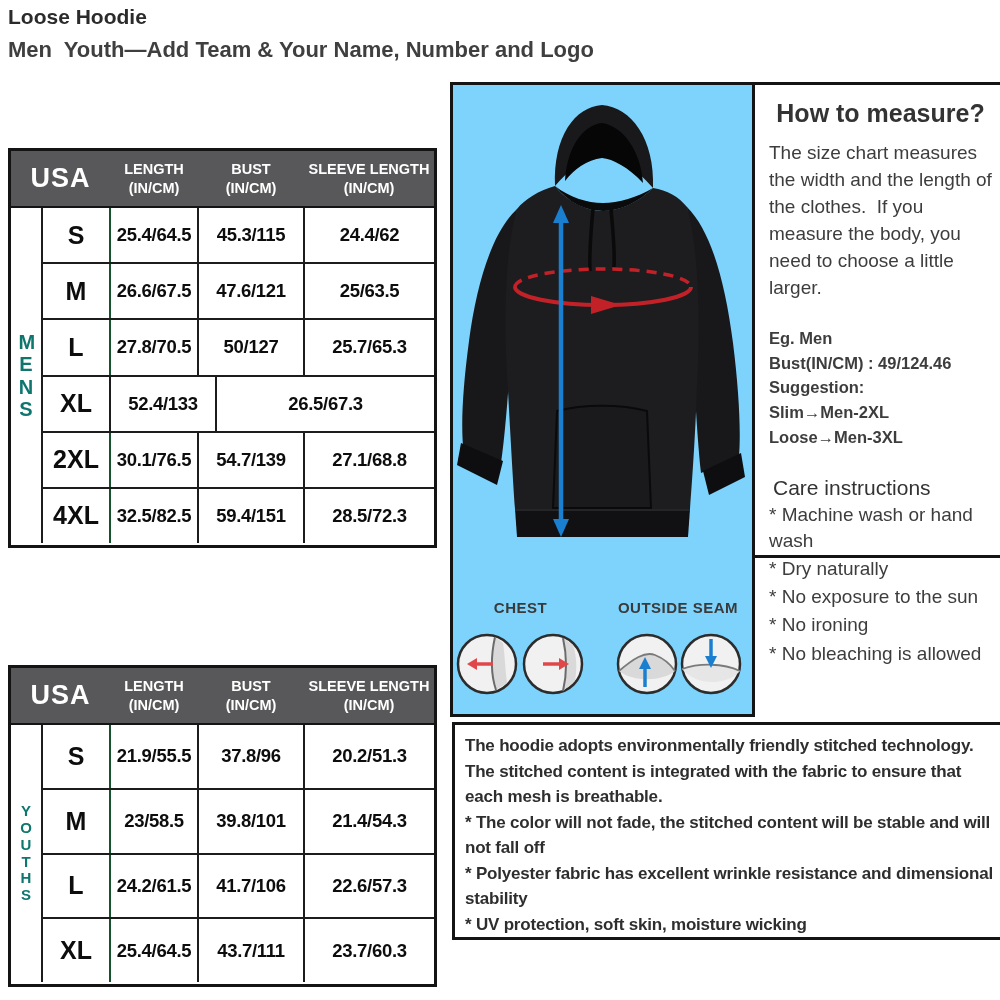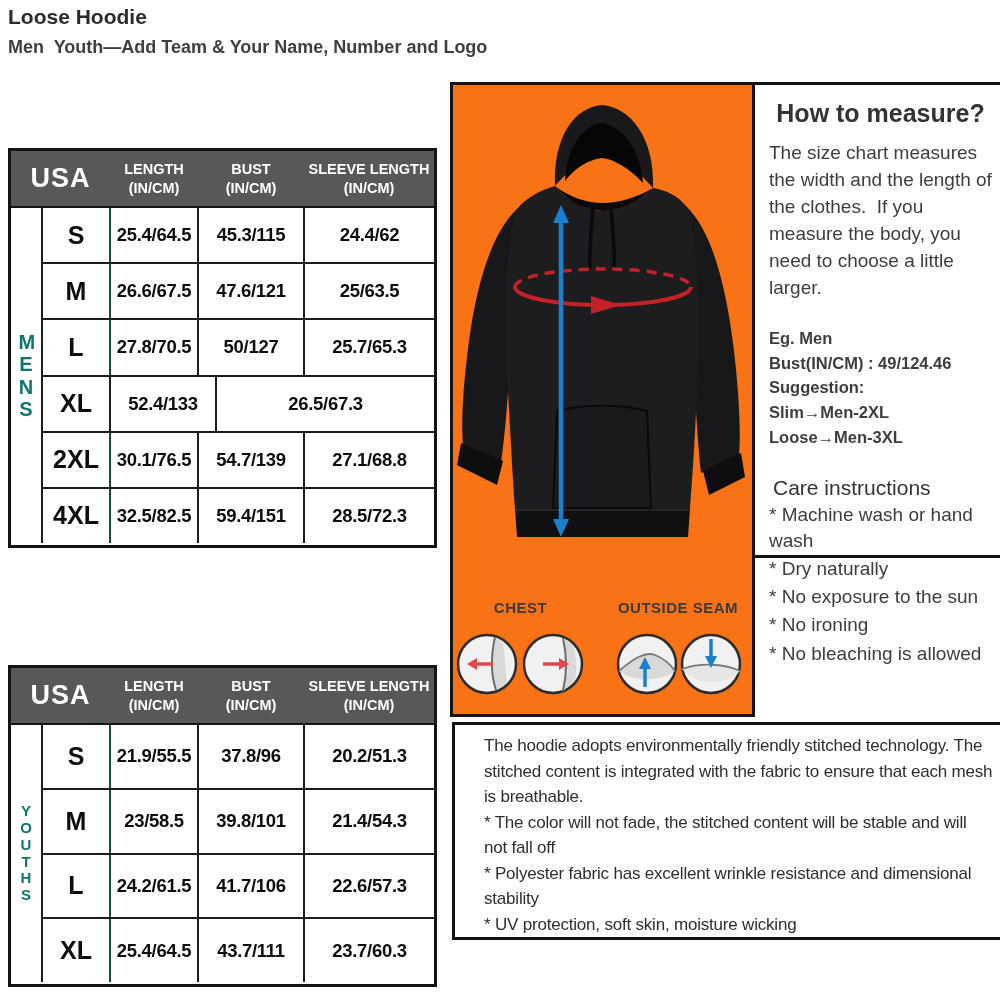--- a/index.html
+++ b/index.html
@@ -2,21 +2,21 @@
 <html><head>
 <meta charset="utf-8">
 <style>
   * { margin:0; padding:0; box-sizing:border-box; }
   html,body { background:#fff; }
   body { font-family:"Liberation Sans", sans-serif; color:#222; }
   .page { position:relative; width:1000px; height:1000px; background:#fff; overflow:hidden; }
 
   
   .page-title { position:absolute; left:8px; top:5px; font-size:21px; font-weight:bold; color:#2b2b2b; }
-  .page-subtitle { position:absolute; left:8px; top:37px; font-size:18px; font-weight:600; color:#3f3f3f; white-space:pre; }
+  .page-subtitle { position:absolute; left:8px; top:37px; font-size:22px; font-weight:600; color:#3f3f3f; white-space:pre; }
 
   
   .size-table { position:absolute; border:3px solid #141414; background:#fff; }
   .size-table .thead { display:flex; align-items:center; height:57px; background:#58585a; color:#fff; border-bottom:2px solid #141414; }
   .h-usa { width:99px; text-align:center; font-size:27px; font-weight:bold; letter-spacing:1px; }
   .h-col { text-align:center; font-weight:bold; font-size:14.5px; line-height:1.3; }
   .h-len { width:88px; } .h-bust { width:106px; } .h-sleeve { flex:1; }
   .tbody { display:flex; height:calc(100% - 59px); }
   .group-cell { width:32px; border-right:2px solid #1c1c1c; display:flex; align-items:center; justify-content:center; }
   .v-label { width:15px; word-break:break-all; text-align:center; font-weight:bold; color:#0f766e; line-height:1.12; }
@@ -27,40 +27,40 @@
   .trow:first-child { border-top:none; }
   .cell { display:flex; align-items:center; justify-content:center; font-weight:bold; color:#0d0d0d; }
   .c-size { width:66px; font-size:25px; }
   .c-len { width:88px; border-left:2px solid #14532d; font-size:18.5px; letter-spacing:-0.3px; }
   .c-bust { width:106px; border-left:2px solid #1c1c1c; font-size:18.5px; letter-spacing:-0.3px; }
   .c-sleeve { flex:1; border-left:2px solid #1c1c1c; font-size:18.5px; letter-spacing:-0.3px; }
   #mens-table { left:8px; top:148px; width:429px; height:400px; }
   #youths-table { left:8px; top:665px; width:429px; height:322px; }
 
   
-  .hoodie-panel { position:absolute; left:450px; top:82px; width:305px; height:635px; border:3px solid #141414; background:#f97316; }
+  .hoodie-panel { position:absolute; left:450px; top:82px; width:305px; height:635px; border:3px solid #141414; background:#7dd3fc; }
   .hoodie-svg { position:absolute; left:0; top:6px; }
   .diagram-label { position:absolute; font-size:15px; font-weight:bold; color:#3a3a3a; text-align:center; letter-spacing:0.5px; }
   #chest-label { left:10px; top:514px; width:115px; }
   #seam-label { left:150px; top:514px; width:150px; }
   .measure-circle { position:absolute; top:546px; }
   #circle-1 { left:2px; } #circle-2 { left:68px; } #circle-3 { left:162px; } #circle-4 { left:226px; }
 
   
   .measure-panel { position:absolute; left:755px; top:82px; width:245px; height:476px; border-top:3px solid #141414; border-bottom:3px solid #141414; background:#fff; padding:10px 8px 0 14px; }
   .measure-heading { font-size:25px; font-weight:600; color:#333; text-align:center; margin-top:4px; }
   .measure-body { font-size:19px; color:#3d3d3d; line-height:1.42; margin-top:12px; white-space:pre-wrap; }
   .example-block { margin-top:24px; font-size:16.5px; font-weight:bold; color:#3d3d3d; line-height:1.5; }
   .care-block { margin-top:26px; }
   .care-heading { font-size:21px; color:#333; margin-left:4px; }
   .care-item { font-size:19px; color:#3d3d3d; line-height:1.38; margin-top:2px; }
 
   
   .desc-box { position:absolute; left:452px; top:722px; width:548px; height:218px; border:3px solid #141414; border-right:none; background:#fff; padding:8px 6px 0 10px; }
-  .desc-line { font-size:17px; font-weight:normal; color:#2e2e2e; line-height:1.5; letter-spacing:-0.2px;margin-left:19px; }
+  .desc-line { font-size:17px; font-weight:bold; color:#2e2e2e; line-height:1.5; letter-spacing:-0.2px; }
 </style>
 </head>
 <body>
 
 <div class="page">
 
   <div class="page-title">Loose Hoodie</div>
   <div class="page-subtitle">Men  Youth—Add Team &amp; Your Name, Number and Logo</div>
 
   <div class="size-table mens" id="mens-table">

